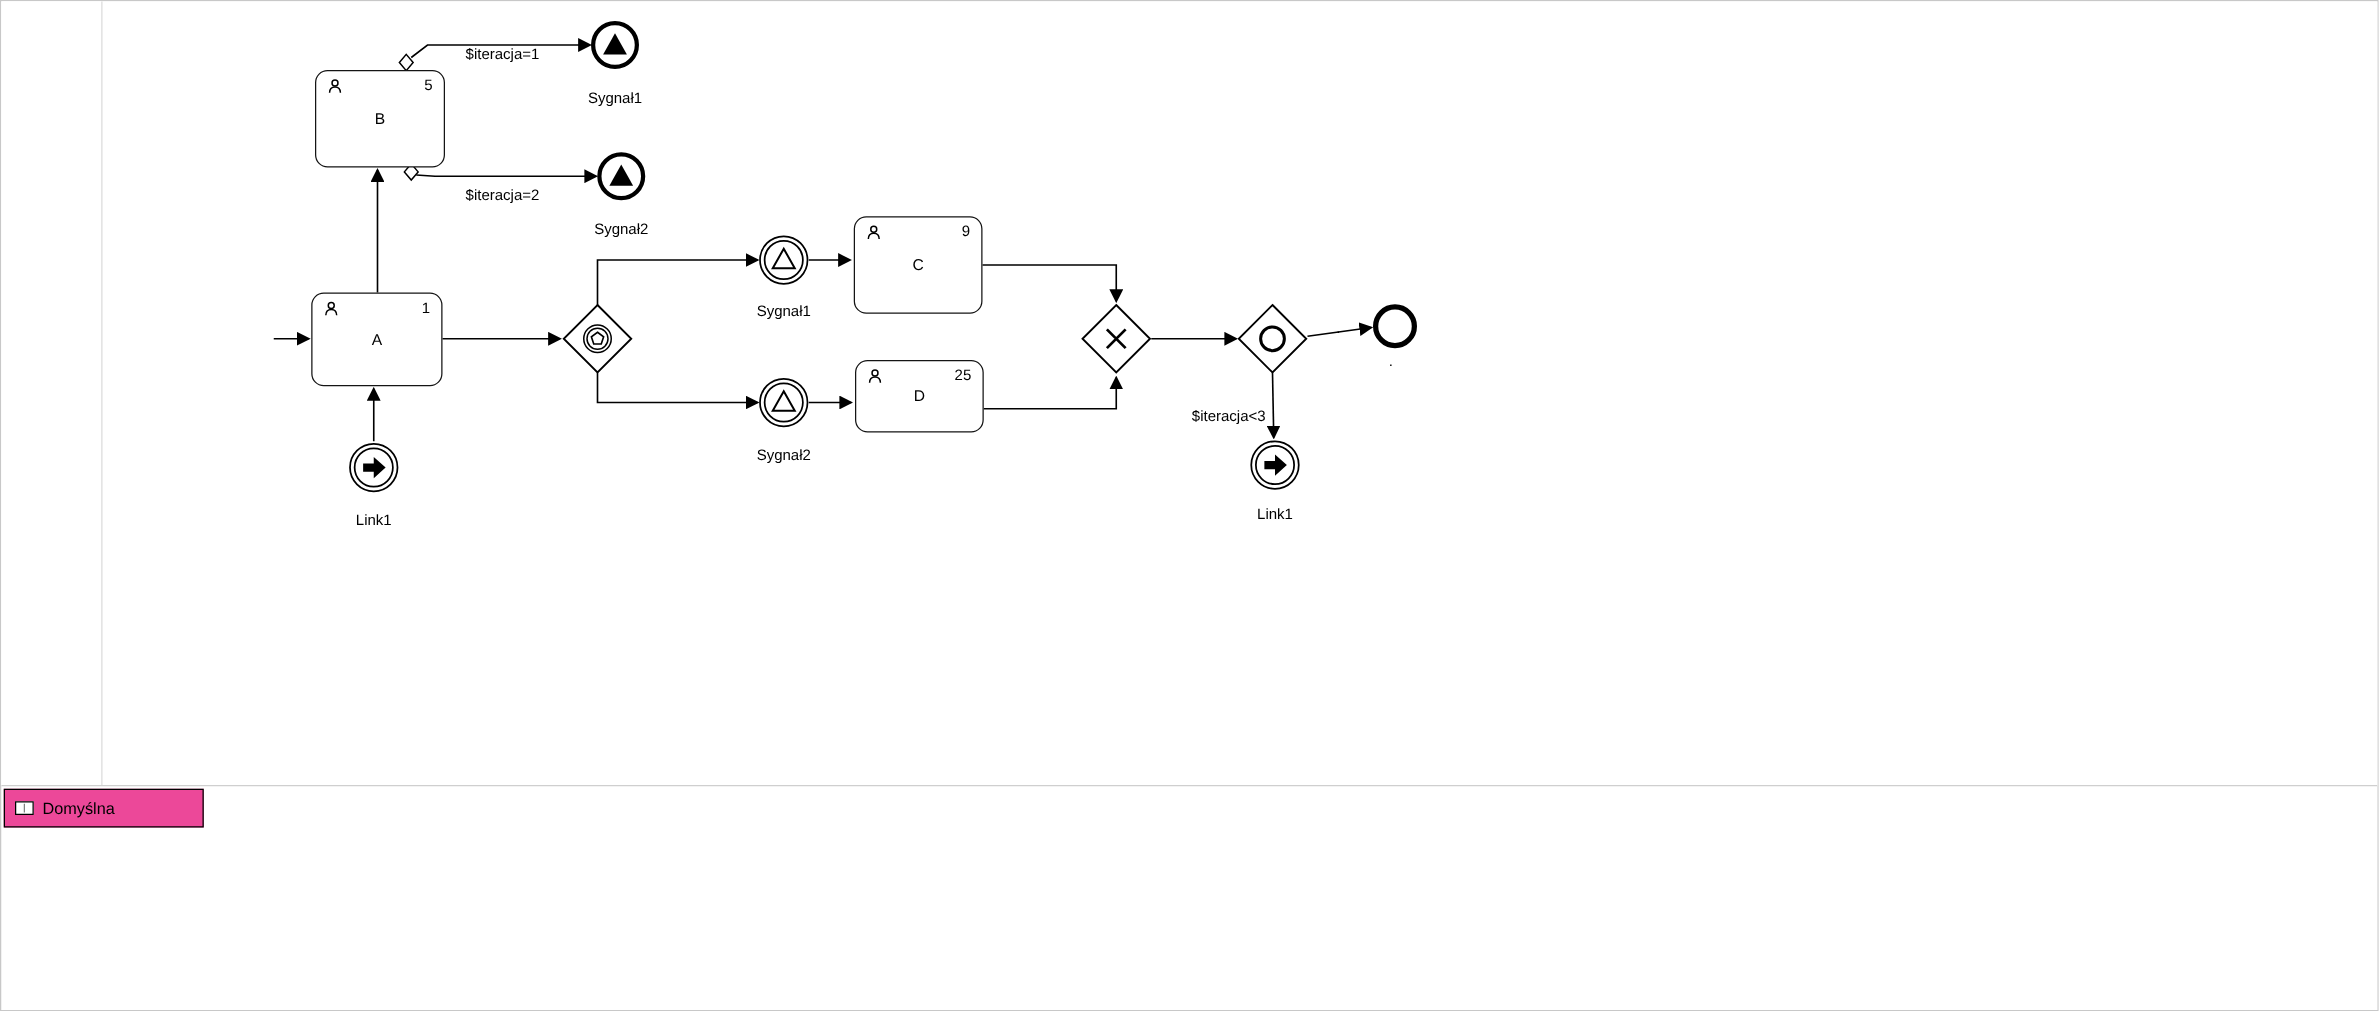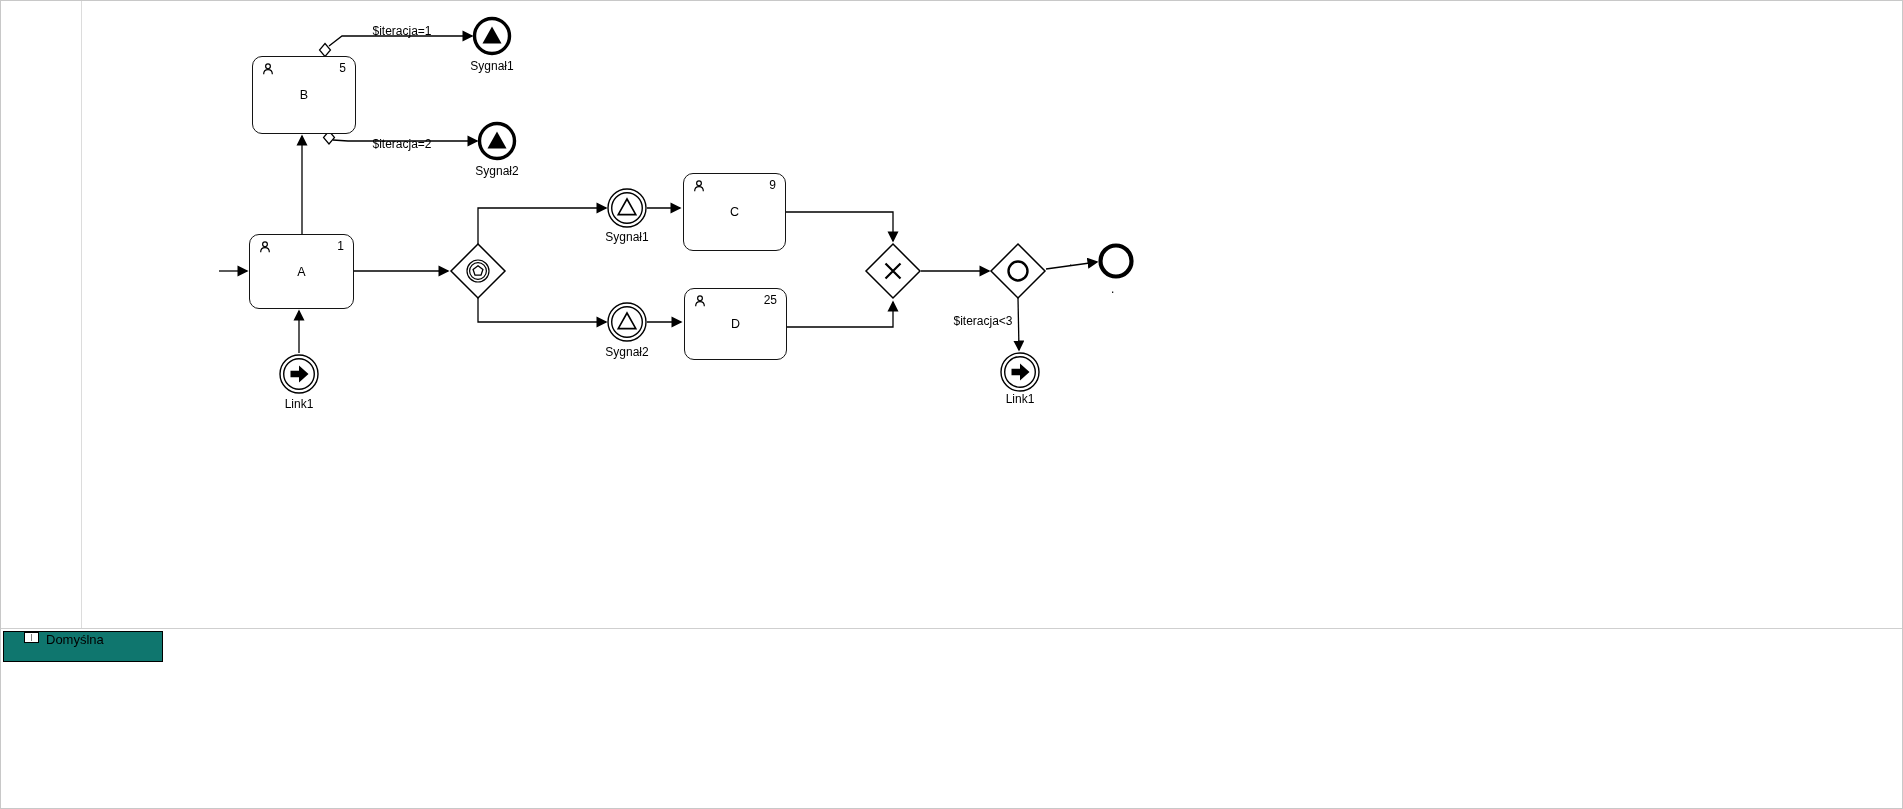--- a/index.html
+++ b/index.html
@@ -11,25 +11,25 @@
   .main { position:absolute; left:0; top:0; width:100%; height:628px; border-bottom:1px solid #cfcfcf; background:#fff; }
   .left-panel { position:absolute; left:0; top:0; width:81px; height:627px; border-right:1px solid #dcdcdc; background:#fff; }
 
   .diagram-svg { position:absolute; left:0; top:0; display:block; }
 
   .task { position:absolute; border:1.7px solid #141414; border-radius:10px; background:#fff;
           display:flex; align-items:center; justify-content:center; font-size:12.5px; }
   .task .user-icon { position:absolute; left:8px; top:5px; }
   .task .count { position:absolute; right:9px; top:4px; font-size:12px; }
 
-  .lbl { position:absolute; font-size:12px; text-align:center; width:96px; white-space:nowrap; }
+  .lbl { position:absolute; font-size:12px; text-align:center; width:96px; white-space:nowrap;margin-top:12px; }
   .dot { position:absolute; font-size:12px; }
 
   .diagram-tab { position:absolute; left:2px; top:630px; width:160px; height:31px; border:1px solid #000;
-                 background:#0f766e; display:flex; align-items:flex-start; padding:0 20px; gap:7px; cursor:default; }
+                 background:#ec4899; display:flex; align-items:center; padding:0 8px; gap:7px; cursor:default; }
   .tab-icon { display:inline-block; width:15px; height:11px; border:1px solid #000; background:#fff; position:relative; flex:none; }
   .tab-icon::after { content:""; position:absolute; left:1px; top:1px; width:5px; height:7px; background:#fff; border-right:1px solid #808080; }
   .tab-text { font-size:13px; }
 </style>
 </head>
 <body>
 
 <div class="app">
 
   <div class="main">
@@ -137,21 +137,21 @@
 
     <div class="task" style="left:682px; top:172px; width:103px; height:78px;">
       <svg class="user-icon" width="14" height="14" viewBox="0 0 20 20">
         <circle cx="10" cy="6.2" r="3.4" fill="none" stroke="#000" stroke-width="1.7"></circle>
         <path d="M3.8 17.5 C3.8 12.8 6.5 10.8 10 10.8 C13.5 10.8 16.2 12.8 16.2 17.5" fill="none" stroke="#000" stroke-width="1.7"></path>
       </svg>
       <span class="count">9</span>
       <span class="t-label">C</span>
     </div>
 
-    <div class="task" style="left:683px; top:287px; width:103px; height:72px;">
+    <div class="task" style="left:683px; top:287px; width:103px; height:58px;">
       <svg class="user-icon" width="14" height="14" viewBox="0 0 20 20">
         <circle cx="10" cy="6.2" r="3.4" fill="none" stroke="#000" stroke-width="1.7"></circle>
         <path d="M3.8 17.5 C3.8 12.8 6.5 10.8 10 10.8 C13.5 10.8 16.2 12.8 16.2 17.5" fill="none" stroke="#000" stroke-width="1.7"></path>
       </svg>
       <span class="count">25</span>
       <span class="t-label">D</span>
     </div>
 
     <span class="lbl" style="left:353px; top:23px;">$iteracja=1</span>
     <span class="lbl" style="left:353px; top:136px;">$iteracja=2</span>

